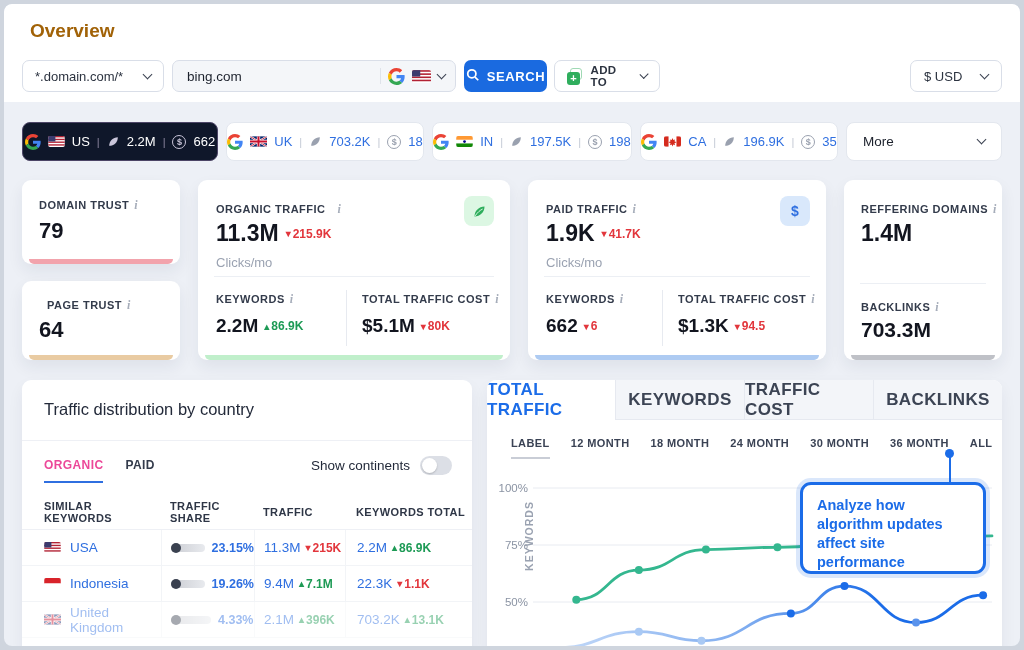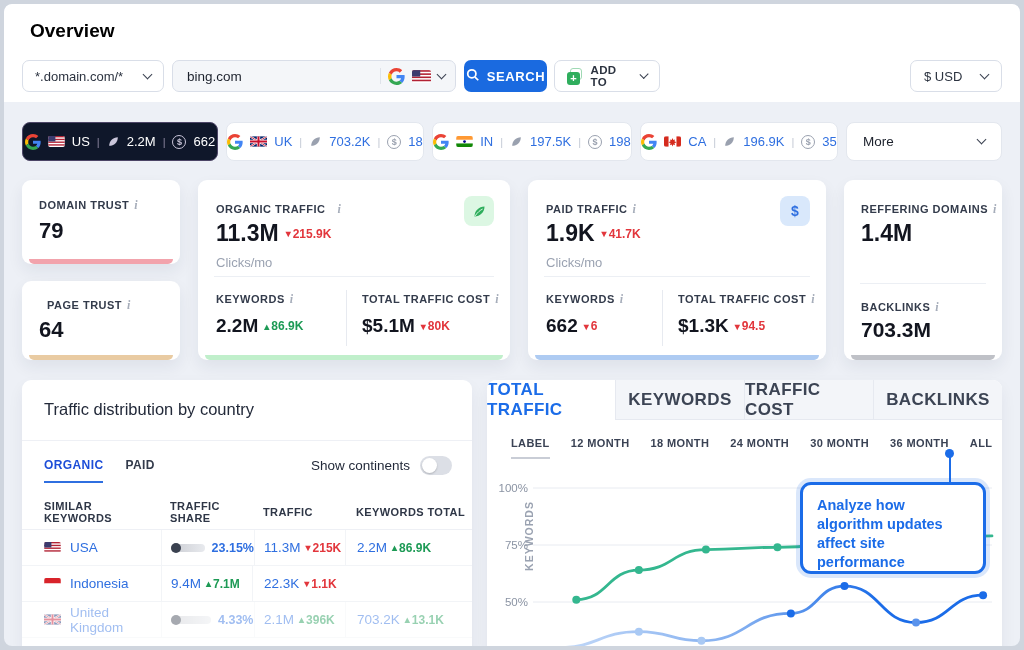--- a/index.html
+++ b/index.html
@@ -3,21 +3,21 @@
 <meta charset="utf-8">
 <style>
   * { margin:0; padding:0; box-sizing:border-box; }
   html,body { width:1024px; height:650px; }
   body { font-family:"Liberation Sans", sans-serif; background:#cfd5de; position:relative; overflow:hidden; }
   .page { position:absolute; inset:0; border:4px solid #cfd5de; border-radius:12px; background:#edf0f6; overflow:hidden; }
   .abs { position:absolute; }
 
   
   .header { position:absolute; left:0; top:0; width:1016px; height:98px; background:#fff; border-radius:8px 8px 0 0; }
-  .page-title { position:absolute; left:26px; top:16px; font-size:19px; font-weight:bold; color:#000000; }
+  .page-title { position:absolute; left:26px; top:16px; font-size:19px; font-weight:bold; color:#a16207; }
   .ctrl { position:absolute; height:32px; display:flex; align-items:center; border:1px solid #d9dee8; border-radius:7px; background:#fff; font-size:13px; color:#2c3340; }
   .chev { width:7px; height:7px; border-right:1.6px solid #3a4150; border-bottom:1.6px solid #3a4150; transform:rotate(45deg); display:inline-block; margin-top:-4px; }
   .sep-v { width:1px; height:16px; background:#dfe3ea; display:inline-block; }
 
   .proto { left:18px; top:56px; width:142px; padding:0 12px; justify-content:space-between; cursor:pointer; }
   .search-box { left:168px; top:56px; width:284px; background:#f4f6f9; padding:0 10px 0 14px; justify-content:space-between; }
   .search-box input { border:none; background:transparent; outline:none; font-size:13.5px; color:#1c212c; width:150px; font-family:"Liberation Sans", sans-serif; }
   .se-group { display:flex; align-items:center; gap:7px; cursor:pointer; }
   .search-btn { left:460px; top:56px; width:83px; height:32px; background:#1a6ae0; border:none; border-radius:7px; color:#fff; font-size:13px; font-weight:bold; letter-spacing:.6px; display:flex; align-items:center; justify-content:center; gap:7px; cursor:pointer; }
   .addto { left:550px; top:56px; width:106px; padding:0 12px; gap:8px; cursor:pointer; }
@@ -58,21 +58,21 @@
   .subcol .val { font-size:19px; font-weight:bold; color:#12151f; display:flex; align-items:center; gap:6px; margin-top:8px; }
   .vsep { position:absolute; width:1px; background:#e7eaf0; }
 
   
   .panel { position:absolute; background:#fff; border-radius:9px 9px 0 0; box-shadow:0 7px 16px rgba(30,40,70,.06); }
   .tp { left:18px; top:376px; width:450px; height:274px; }
   .tp-title { position:absolute; left:22px; top:20px; font-size:16.5px; color:#232a3a; }
   .tp-divider { position:absolute; left:0; right:0; top:60px; border-top:1px solid #eef0f5; }
   .tp-tabs { position:absolute; left:22px; top:78px; display:flex; gap:22px; font-size:12px; font-weight:bold; letter-spacing:.4px; color:#333b4b; }
   .tp-tab { padding-bottom:9px; cursor:pointer; }
-  .tp-tab.active { color:#1d4ed8; border-bottom:2.5px solid #2f6fe0; }
+  .tp-tab.active { color:#ec4899; border-bottom:2.5px solid #2f6fe0; }
   .toggle-wrap { position:absolute; right:20px; top:76px; display:flex; align-items:center; gap:10px; font-size:13.5px; color:#232a3a; }
   .toggle { width:32px; height:19px; border-radius:10px; background:#dcdfe6; position:relative; cursor:pointer; }
   .toggle .knob { position:absolute; left:2px; top:2px; width:15px; height:15px; border-radius:50%; background:#fff; box-shadow:0 1px 2px rgba(0,0,0,.2); }
 
   .tbl-head { position:absolute; left:0; top:114px; width:450px; height:36px; display:flex; align-items:center; font-size:11px; font-weight:bold; letter-spacing:.4px; color:#2e3646; border-bottom:1px solid #eef0f5; }
   .tbl-row { position:absolute; left:0; width:450px; height:36px; display:flex; align-items:center; font-size:13.5px; border-bottom:1px solid #f2f4f7; }
   .c1 { width:139px; padding-left:22px; display:flex; align-items:center; gap:9px; }
   .c2 { width:93px; padding-left:9px; display:flex; align-items:center; gap:7px; border-left:1px solid #f2f4f7; height:100%; }
   .c3 { width:91px; padding-left:9px; display:flex; align-items:center; gap:5px; border-left:1px solid #f2f4f7; height:100%; }
   .c4 { flex:1; padding-left:11px; display:flex; align-items:center; gap:5px; border-left:1px solid #f2f4f7; height:100%; }
@@ -491,20 +491,26 @@
     <div class="tbl-row" style="top:186px;">
       <span class="c1">
         <span class="flag flag-sm">
             <svg viewBox="0 0 60 40">
               <rect width="60" height="20" fill="#d8232a"></rect>
               <rect y="20" width="60" height="20" fill="#fff"></rect>
             </svg>
           </span>
         <span class="country-link">Indonesia</span>
       </span>
+      <span class="c2">
+          <span class="share-bar">
+            <span class="dot"></span>
+          </span>
+          <span class="share-pct">19.26%</span>
+        </span>
       <span class="c3">
           <span class="blue-val">9.4M</span>
         <span class="delta up">
             <span class="tri">▴</span>
             <span>7.1M</span>
           </span>
         </span>
       <span class="c4">
           <span class="blue-val">22.3K</span>
         <span class="delta down">

